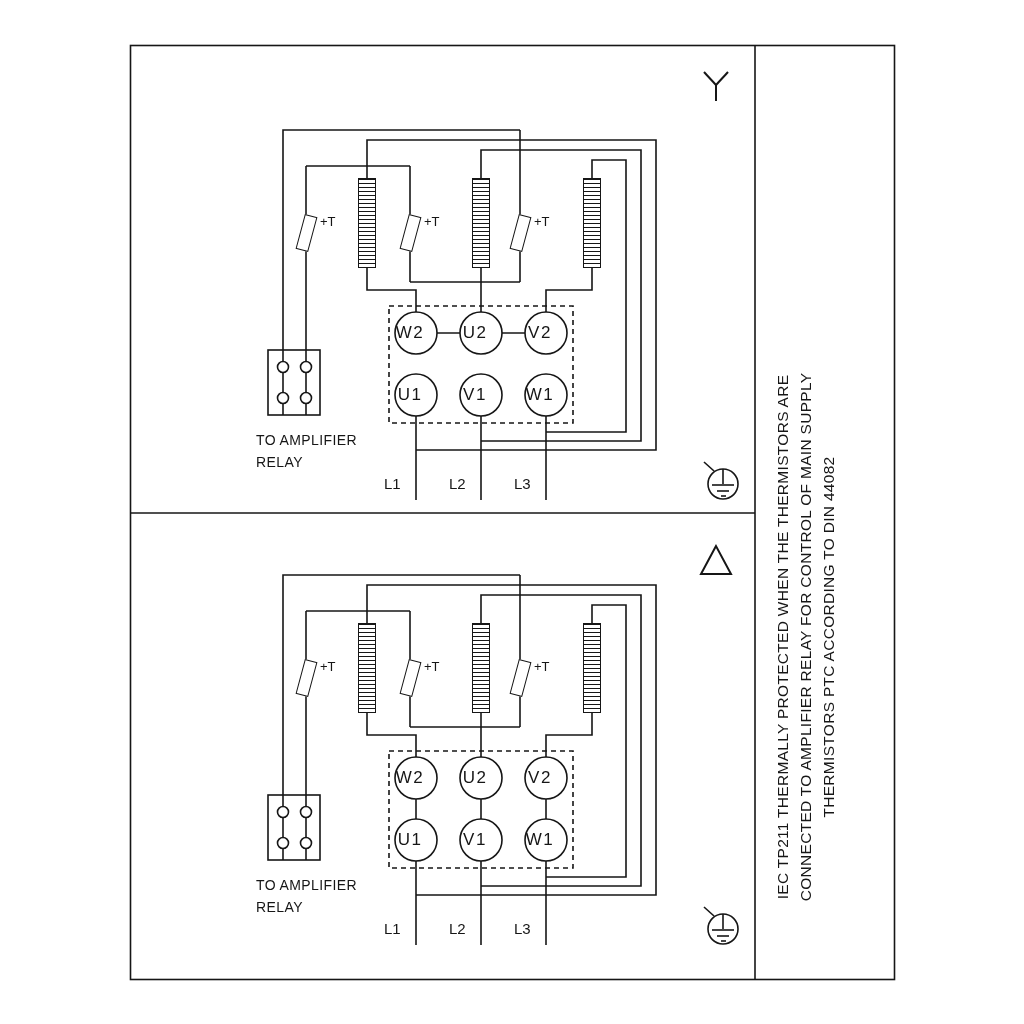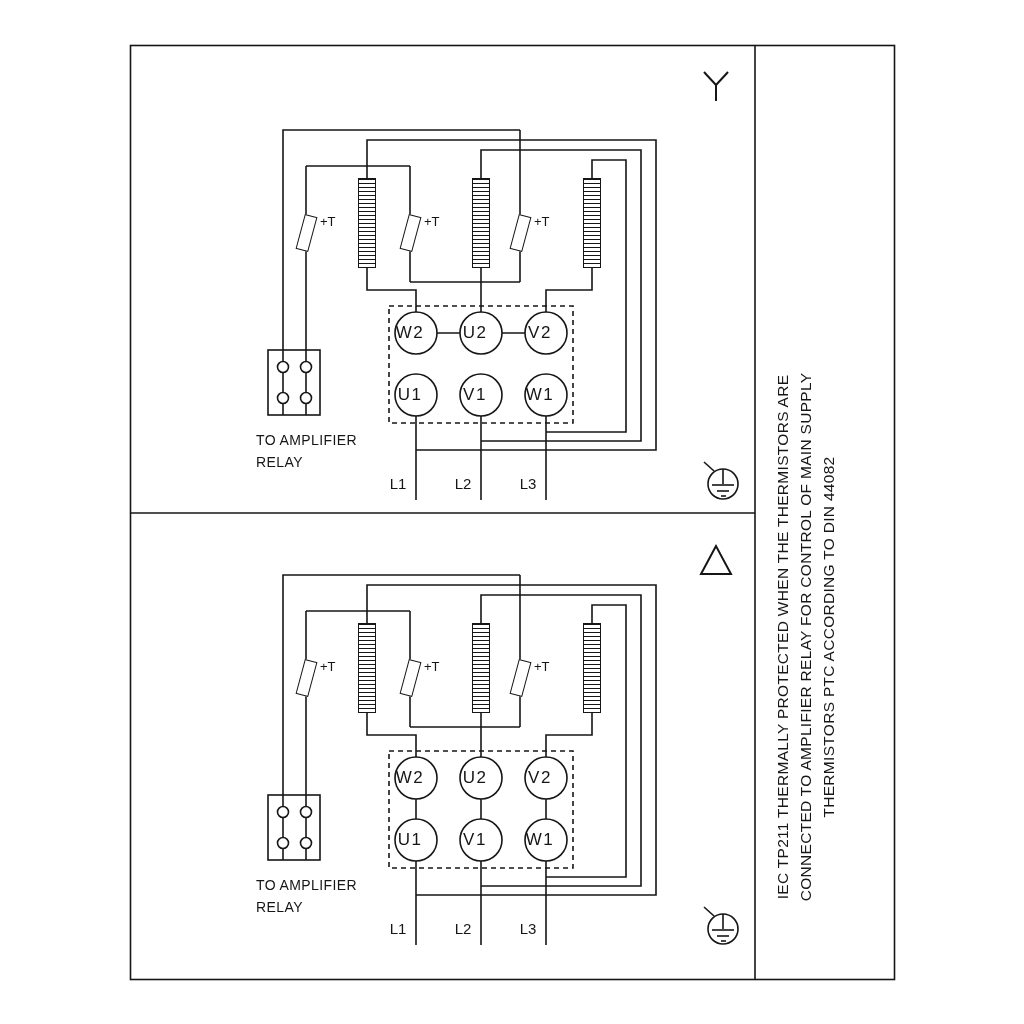--- a/index.html
+++ b/index.html
@@ -4,21 +4,21 @@
 <style>
   :root { --line:#161616; --bg:#ffffff; }
   html,body { margin:0; padding:0; background:var(--bg); }
   .stage { position:relative; width:1024px; height:1024px; background:var(--bg); overflow:hidden;
            font-family:"Liberation Sans", sans-serif; color:var(--line); }
   svg.art { position:absolute; left:0; top:0; color:var(--line); }
   .lbl { position:absolute; color:var(--line); white-space:nowrap; }
   .term { width:32px; text-align:center; font-size:17px; letter-spacing:1.5px; line-height:20px; }
   .plust { font-size:13px; }
   .relaylbl { font-size:14px; letter-spacing:0.4px;margin-left:34px; }
-  .supply { font-size:15px; width:28px; text-align:center; }
+  .supply { font-size:15px; width:28px; text-align:left; }
   .coil { position:absolute; width:18px; height:90px; box-sizing:border-box;
           border:1.5px solid var(--line);
           background:repeating-linear-gradient(to bottom, var(--line) 0 1.5px, var(--bg) 1.5px 4px); }
   .thermistor { position:absolute; width:13px; height:36px; box-sizing:border-box;
           border:1.5px solid var(--line); background:var(--bg); transform:rotate(15deg); }
   .sidenote { position:absolute; left:496px; top:602px; width:620px; height:70px;
           transform:rotate(-90deg); transform-origin:center center;
           text-align:center; font-size:15.5px; letter-spacing:0.3px; line-height:23px; }
 </style>
 </head>

